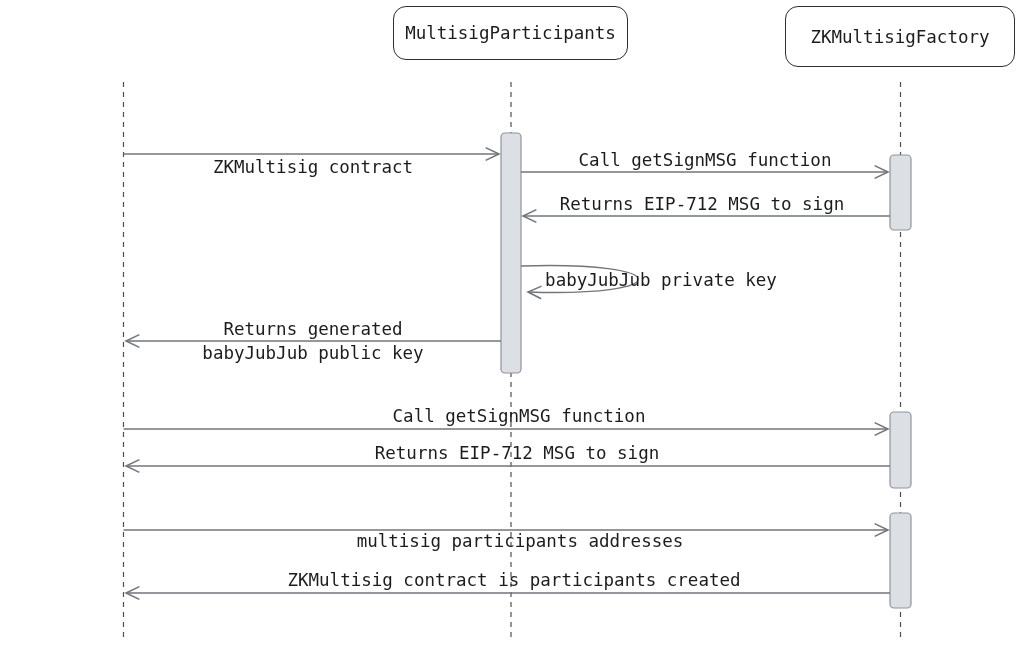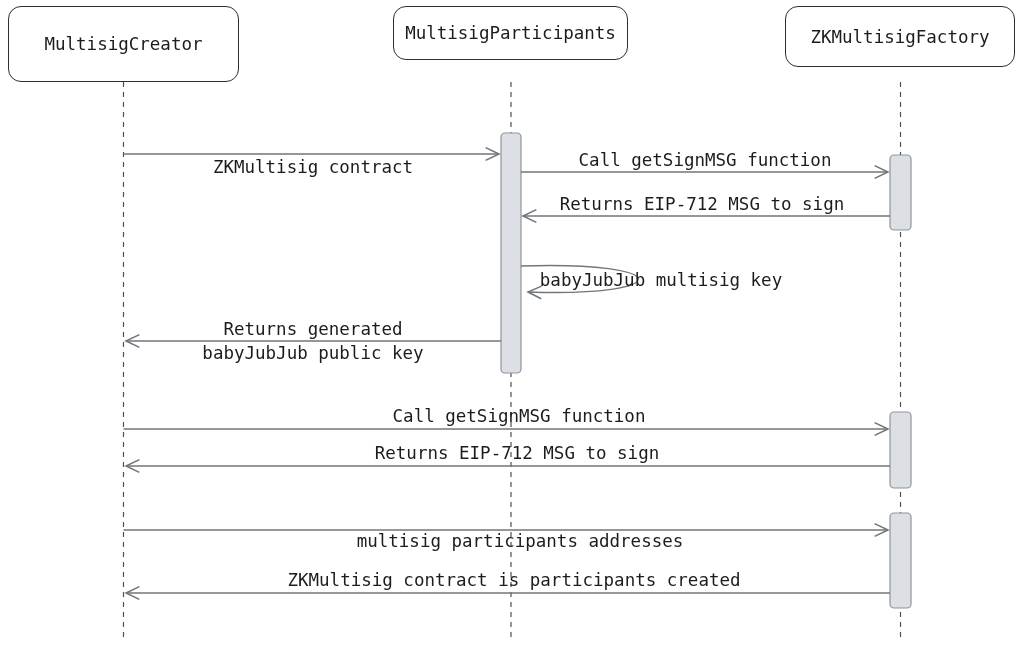--- a/index.html
+++ b/index.html
@@ -61,37 +61,34 @@
     <line x1="521" y1="172" x2="888" y2="172" stroke="#71767b" stroke-width="1.3" marker-end="url(#ah)"></line>
     <line x1="890" y1="216" x2="523" y2="216" stroke="#71767b" stroke-width="1.3" marker-end="url(#ah)"></line>
     <path d="M 521,266 C 676,261 676,297 528,292" fill="none" stroke="#71767b" stroke-width="1.3" marker-end="url(#ah)"></path>
     <line x1="501" y1="341" x2="126" y2="341" stroke="#71767b" stroke-width="1.3" marker-end="url(#ah)"></line>
     <line x1="123.5" y1="429" x2="888" y2="429" stroke="#71767b" stroke-width="1.3" marker-end="url(#ah)"></line>
     <line x1="890" y1="466" x2="126" y2="466" stroke="#71767b" stroke-width="1.3" marker-end="url(#ah)"></line>
     <line x1="123.5" y1="530" x2="888" y2="530" stroke="#71767b" stroke-width="1.3" marker-end="url(#ah)"></line>
     <line x1="890" y1="593" x2="126" y2="593" stroke="#71767b" stroke-width="1.3" marker-end="url(#ah)"></line>
   </svg>
 
-  <div class="pbox" style="left:8px;top:6px;width:231px;height:76px">
-    <span class="plabel">MultisigCreator</span>
-  </div>
   <div class="pbox" style="left:393px;top:6px;width:235px;height:54px">
     <span class="plabel">MultisigParticipants</span>
   </div>
   <div class="pbox" style="left:785px;top:6px;width:230px;height:61px">
     <span class="plabel">ZKMultisigFactory</span>
   </div>
 
   <div class="msg" style="left:313px;top:167px">ZKMultisig contract</div>
 
   <div class="msg" style="left:705px;top:160px">Call getSignMSG function</div>
 
   <div class="msg" style="left:702px;top:204px">Returns EIP-712 MSG to sign</div>
 
-  <div class="msg" style="left:661px;top:280px">babyJubJub multisig key</div>
+  <div class="msg" style="left:661px;top:280px">babyJubJub private key</div>
 
   <div class="msg" style="left:313px;top:353px">babyJubJub public key</div>
   <div class="msg" style="left:313px;top:329px">Returns generated</div>
 
   <div class="msg" style="left:519px;top:416px">Call getSignMSG function</div>
 
   <div class="msg" style="left:517px;top:453px">Returns EIP-712 MSG to sign</div>
 
   <div class="msg" style="left:520px;top:541px">multisig participants addresses</div>
 

